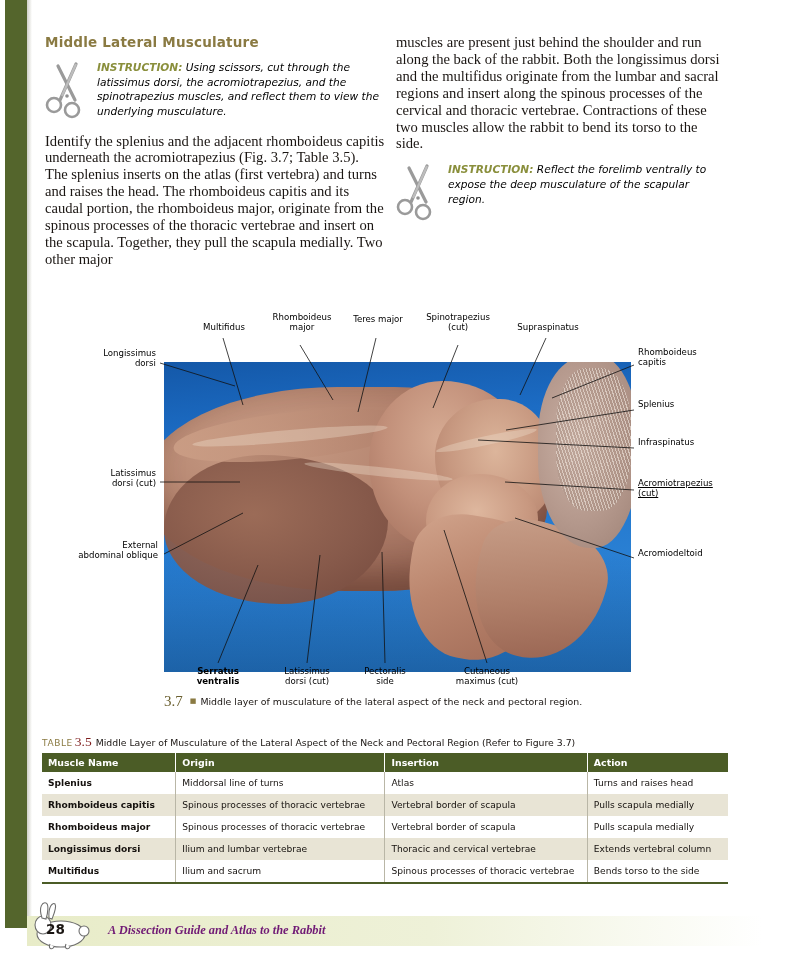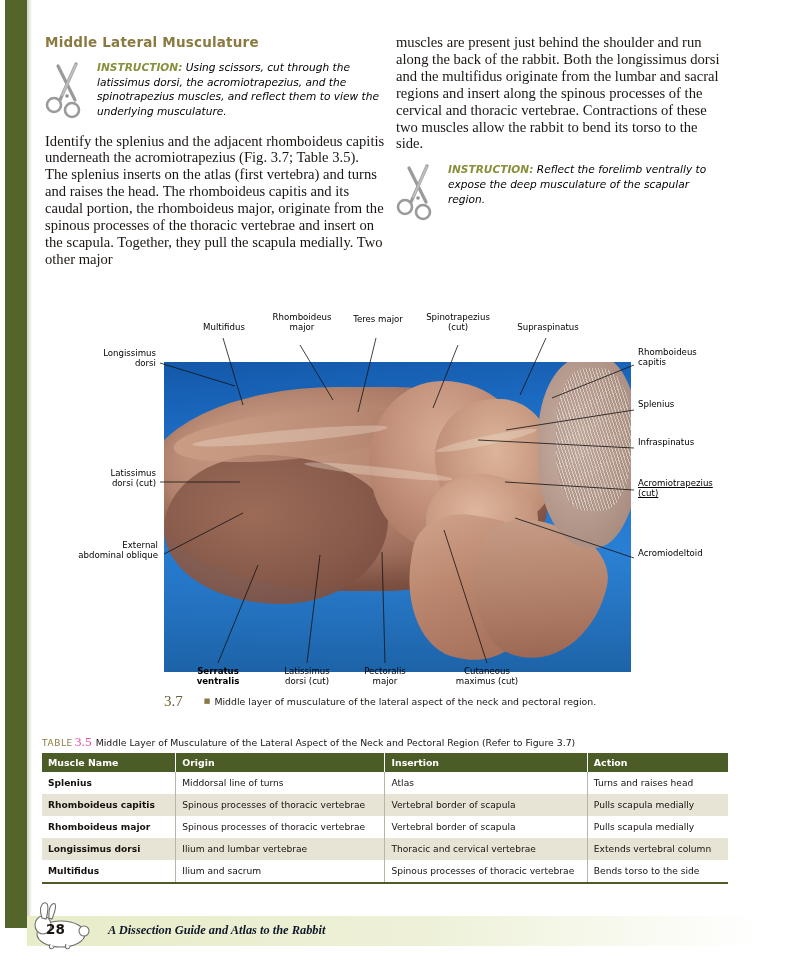--- a/index.html
+++ b/index.html
@@ -264,21 +264,21 @@
     font-family: "DejaVu Sans", sans-serif;
     font-size: 9.4px;
     color: #1a1512;
   }
   .caption .num {
     font-family: "Liberation Serif", serif;
     font-size: 15px;
     color: #6b6030;
     font-weight: normal;
     vertical-align: -1px;
-    margin-right: 21px;
+    margin-right: 7px;
     text-align: center;
   }
   .caption .sq {
     color: #8a7a42;
     font-size: 7px;
     vertical-align: 2px;
     margin-right: 4px;
   }
 
   
@@ -297,21 +297,21 @@
   }
   .table-title .tlabel {
     font-family: "DejaVu Sans", sans-serif;
     font-size: 9px;
     color: #8a7a42;
     letter-spacing: 0.6px;
   }
   .table-title .tnum {
     font-family: "Liberation Serif", serif;
     font-size: 13.5px;
-    color: #ec4899;
+    color: #7f1d1d;
     margin: 0 4px 0 2px;
   }
   table.data {
     width: 100%;
     border-collapse: collapse;
     table-layout: fixed;
     font-family: "DejaVu Sans", sans-serif;
     font-size: 9.1px;
   }
   table.data thead th {
@@ -356,21 +356,21 @@
     color: #1a1512;
   }
   .footer-title {
     position: absolute;
     left: 108px;
     top: 923px;
     font-family: "Liberation Serif", serif;
     font-style: italic;
     font-weight: bold;
     font-size: 12.4px;
-    color: #0f172a;
+    color: #701a75;
   }
   .bunny {
     position: absolute;
     left: 28px;
     top: 900px;
     width: 62px;
     height: 54px;
   }
 </style>
 </head>
@@ -495,21 +495,21 @@
     <div class="fig-label l" style="left:638px; top:137px; width:110px;">Infraspinatus</div>
     <div class="fig-label l" style="left:638px; top:178px; width:112px;text-decoration:underline;">Acromiotrapezius
 (cut)</div>
     <div class="fig-label l" style="left:638px; top:248px; width:112px;">Acromiodeltoid</div>
 
     <div class="fig-label c" style="left:178px; top:366px; width:80px;font-weight:bold;">Serratus
 ventralis</div>
     <div class="fig-label c" style="left:267px; top:366px; width:80px;">Latissimus
 dorsi (cut)</div>
     <div class="fig-label c" style="left:345px; top:366px; width:80px;">Pectoralis
-major</div>
+side</div>
     <div class="fig-label c" style="left:440px; top:366px; width:94px;">Cutaneous
 maximus (cut)</div>
 
     <div class="caption">
       <span class="num">3.7</span><span class="sq">■</span><span>Middle layer of musculature of the lateral aspect of the neck and pectoral region.</span>
     </div>
   </div>
 
   <div class="table-block">
     <div class="table-title">

